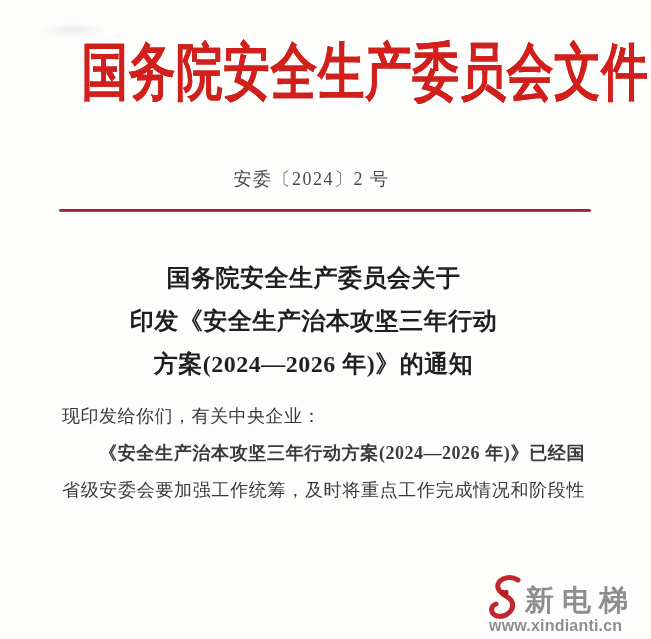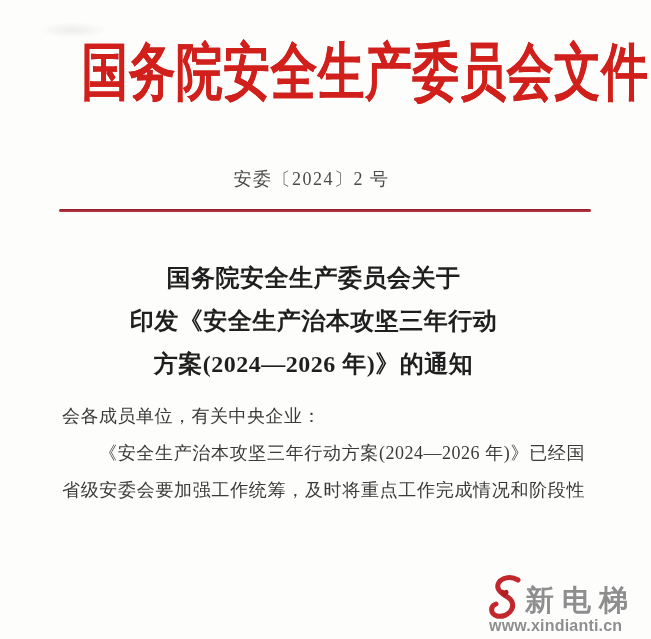--- a/index.html
+++ b/index.html
@@ -50,21 +50,21 @@
   }
   .body-text {
     position: absolute; top: 398px; left: 62px; width: 523px;
     font-size: 18px;
     color: #3a3a3a;
     line-height: 37px;
     letter-spacing: 0.5px;
   }
   .body-text .line { text-align: justify; }
   .body-text .line.full { text-align-last: justify; }
-  .body-text .line.indent { text-indent: 37px; }
+  .body-text .line.indent { text-indent: 37px; font-weight: bold; }
   .watermark {
     position: absolute; right: 0; bottom: 2px;
     width: 164px; height: 64px;
   }
   .wm-brand {
     font-family: "Liberation Sans", "DejaVu Sans", sans-serif;
     font-size: 29px;
     font-weight: bold;
     letter-spacing: 8px;
     fill: #8e8e8e;
@@ -96,21 +96,21 @@
 
   <div class="red-divider"></div>
 
   <div class="doc-title">
     <div>国务院安全生产委员会关于</div>
     <div>印发《安全生产治本攻坚三年行动</div>
     <div>方案(2024—2026 年)》的通知</div>
   </div>
 
   <div class="body-text">
-    <div class="line">会各成员单位，有关中央企业：</div>
+    <div class="line">现印发给你们，有关中央企业：</div>
     <div class="line full indent">《安全生产治本攻坚三年行动方案(2024—2026 年)》已经国</div>
     <div class="line full">省级安委会要加强工作统筹，及时将重点工作完成情况和阶段性</div>
 
   </div>
 
   <svg class="watermark" viewBox="0 0 164 64" xmlns="http://www.w3.org/2000/svg">
     <g>
       <path d="M31 7 C21 1 9 7 11 15 C13 22 23 23 25 29 C28 37 19 45 10 43 C3 41 3 33 9 31" fill="none" stroke="#c1272d" stroke-width="5" stroke-linecap="round"></path>
       <path transform="translate(13.5,16.5) scale(1.15)" d="M0 2.5 C0 0.8 1.8 -0.6 3.5 0.9 C5.2 -0.6 7 0.8 7 2.5 C7 4.6 3.5 7.2 3.5 7.2 C3.5 7.2 0 4.6 0 2.5 Z" fill="#b01c21"></path>
     </g>

